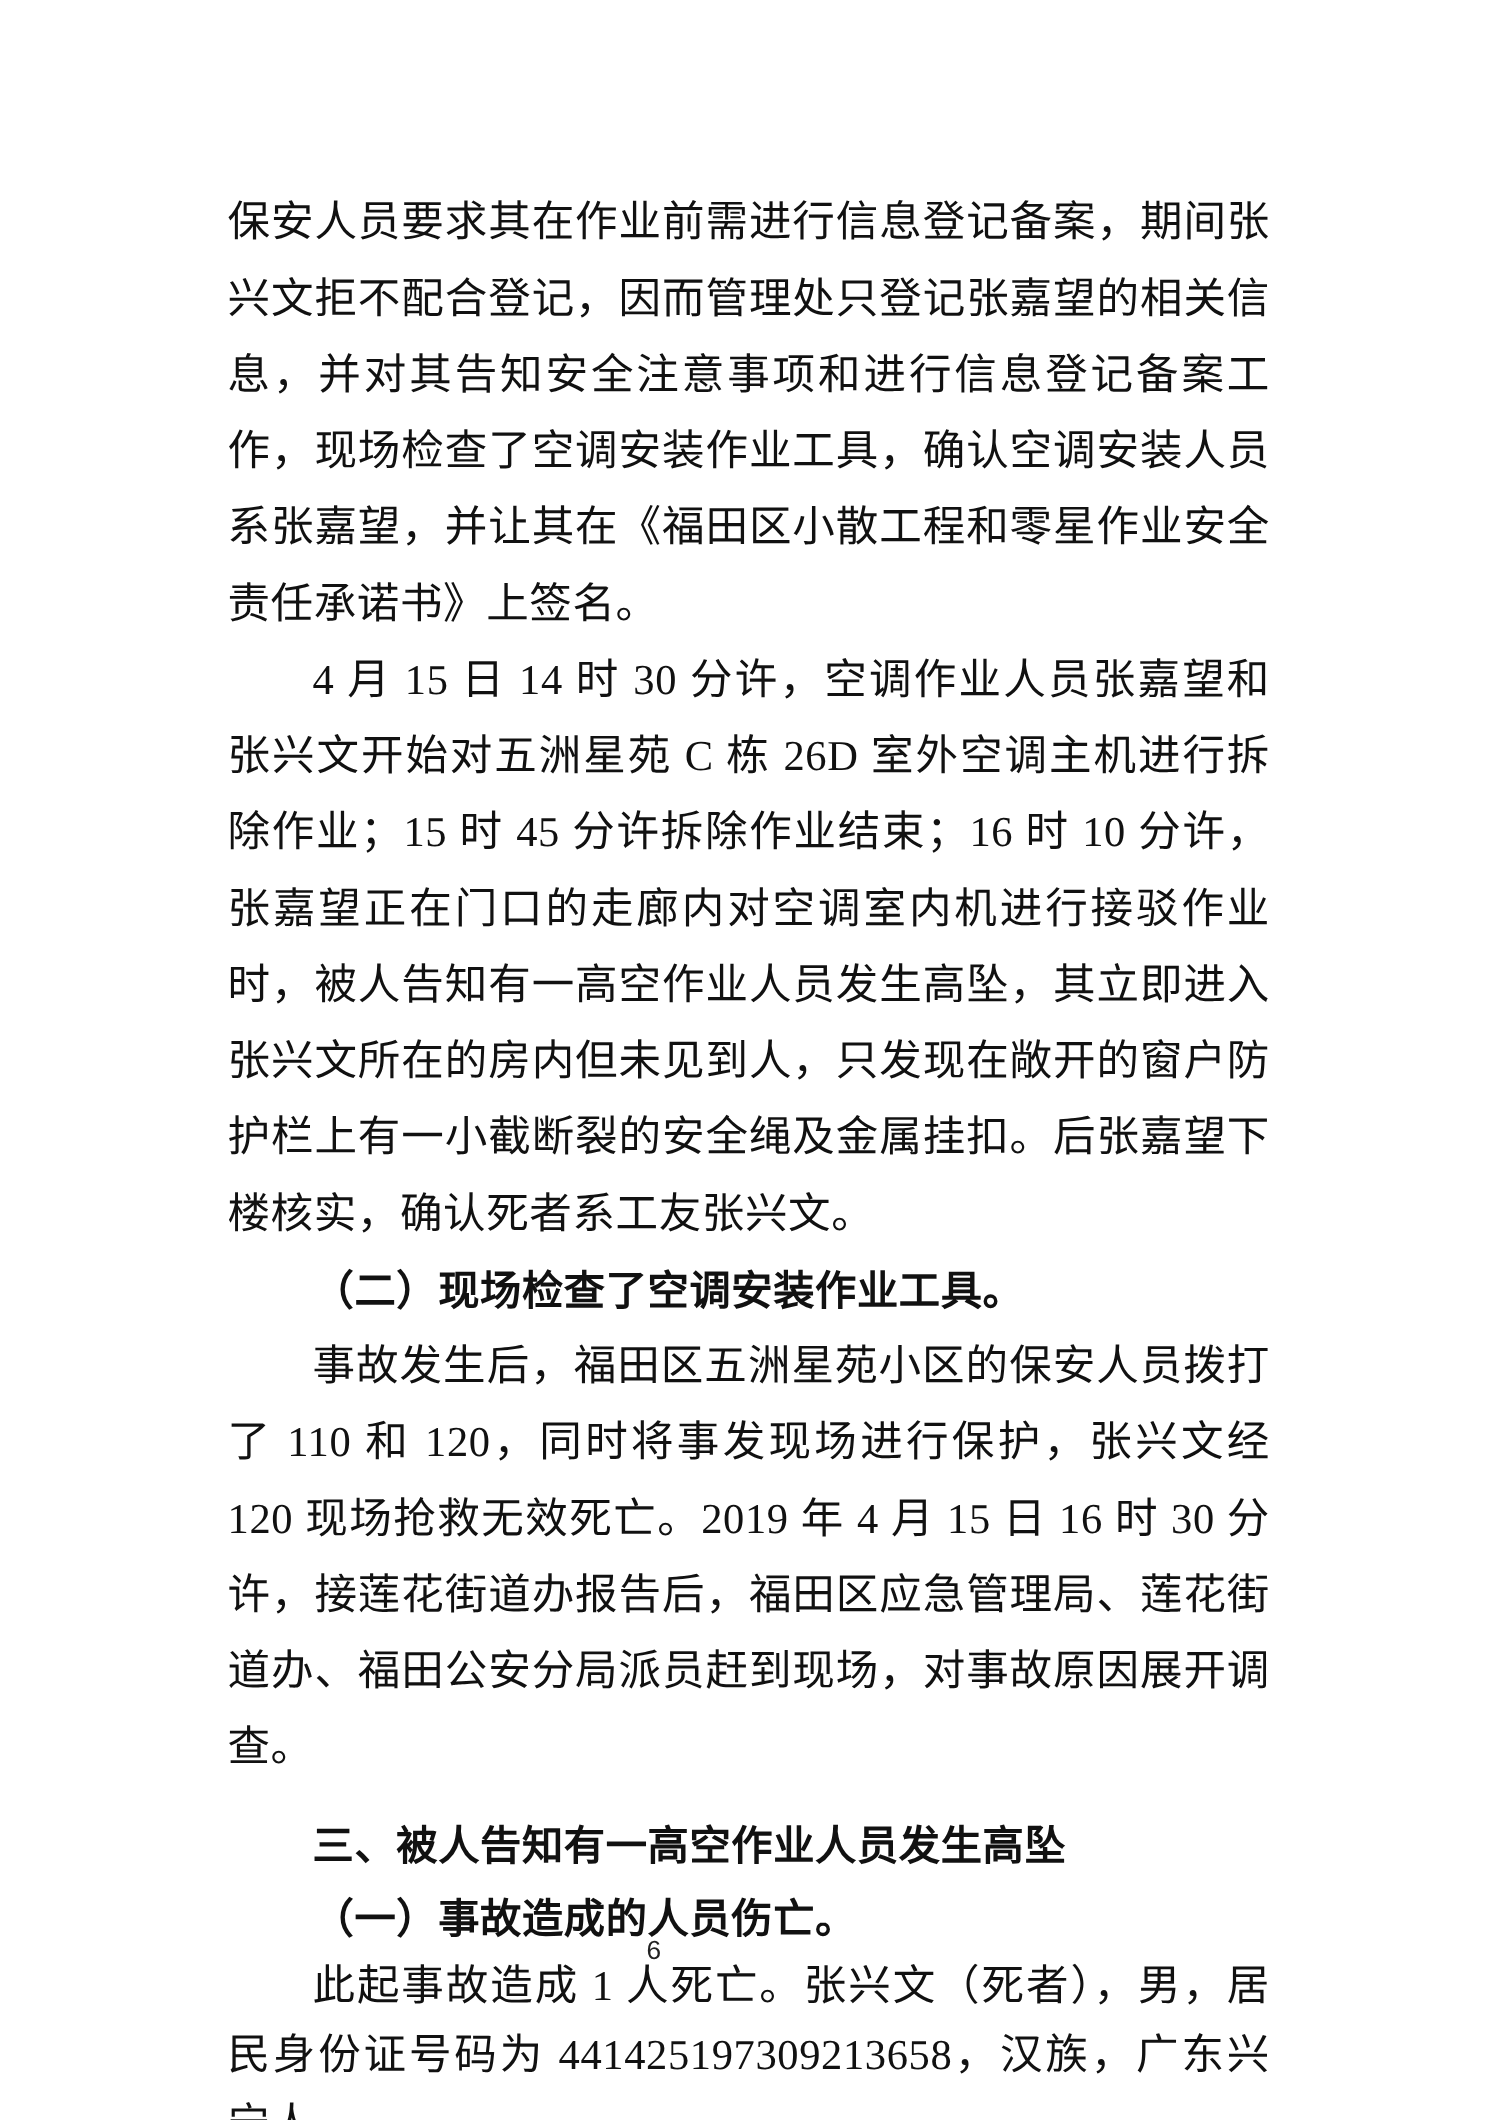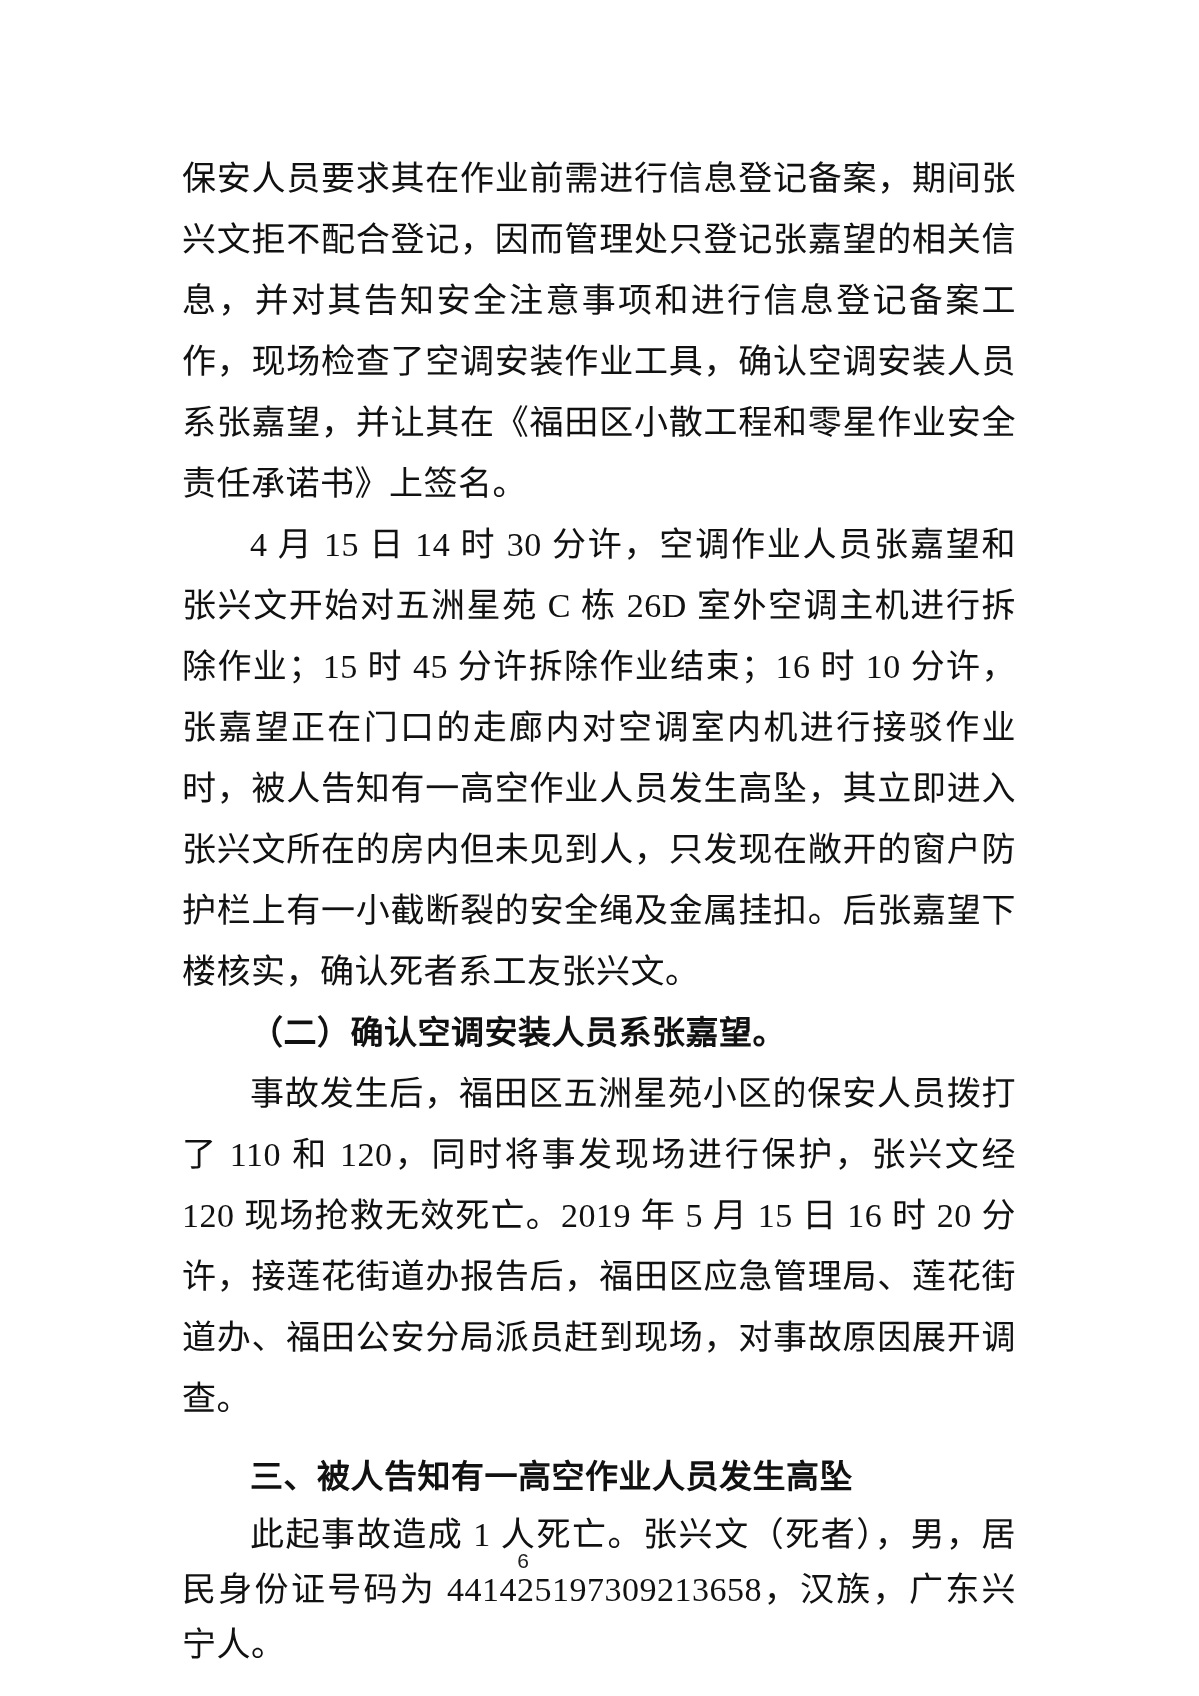--- a/index.html
+++ b/index.html
@@ -60,21 +60,22 @@
     color: #222222;
   }
 </style>
 </head>
 <body>
 
 <div class="page">
   <div class="text-block">
     <p class="para">保安人员要求其在作业前需进行信息登记备案，期间张兴文拒不配合登记，因而管理处只登记张嘉望的相关信息，并对其告知安全注意事项和进行信息登记备案工作，现场检查了空调安装作业工具，确认空调安装人员系张嘉望，并让其在《福田区小散工程和零星作业安全责任承诺书》上签名。</p>
     <p class="para indent">4 月 15 日 14 时 30 分许，空调作业人员张嘉望和张兴文开始对五洲星苑 C 栋 26D 室外空调主机进行拆除作业；15 时 45 分许拆除作业结束；16 时 10 分许，张嘉望正在门口的走廊内对空调室内机进行接驳作业时，被人告知有一高空作业人员发生高坠，其立即进入张兴文所在的房内但未见到人，只发现在敞开的窗户防护栏上有一小截断裂的安全绳及金属挂扣。后张嘉望下楼核实，确认死者系工友张兴文。</p>
-    <h3 class="sub-heading">（二）确认空调安装人员系张嘉望。</h3>
-    <p class="para indent">事故发生后，福田区五洲星苑小区的保安人员拨打了 110 和 120，同时将事发现场进行保护，张兴文经 120 现场抢救无效死亡。2019 年 5 月 15 日 16 时 20 分许，接莲花街道办报告后，福田区应急管理局、莲花街道办、福田公安分局派员赶到现场，对事故原因展开调查。</p>
+    <h3 class="sub-heading">（二）现场检查了空调安装作业工具。</h3>
+    <p class="para indent">事故发生后，福田区五洲星苑小区的保安人员拨打了 110 和 120，同时将事发现场进行保护，张兴文经 120 现场抢救无效死亡。2019 年 4 月 15 日 16 时 30 分许，接莲花街道办报告后，福田区应急管理局、莲花街道办、福田公安分局派员赶到现场，对事故原因展开调查。</p>
     <h2 class="section-heading">三、被人告知有一高空作业人员发生高坠</h2>
+    <h3 class="sub-heading tight">（一）事故造成的人员伤亡。</h3>
     <p class="para indent tight">此起事故造成 1 人死亡。张兴文（死者），男，居民身份证号码为 441425197309213658，汉族，广东兴宁人。</p>
 
   </div>
 
   <div class="page-number">6</div>
 </div>
 
 </body></html>

